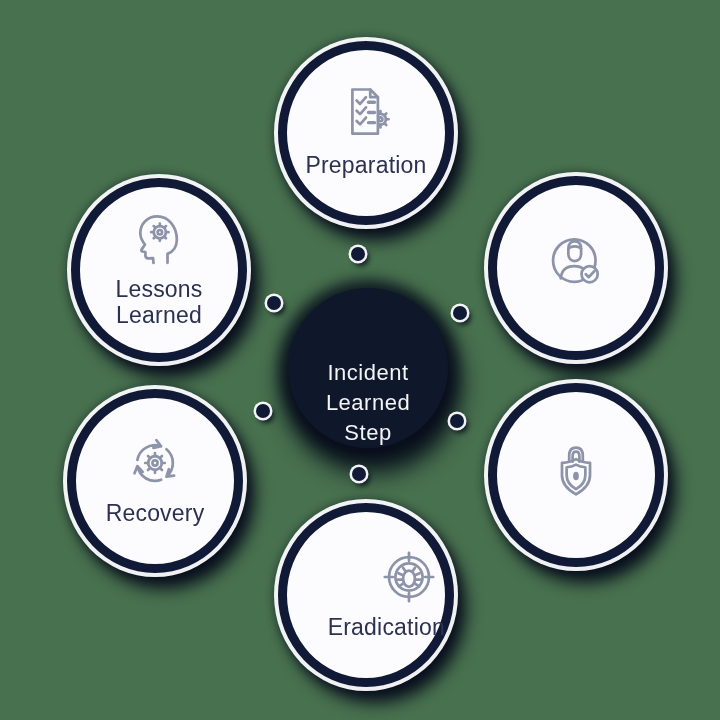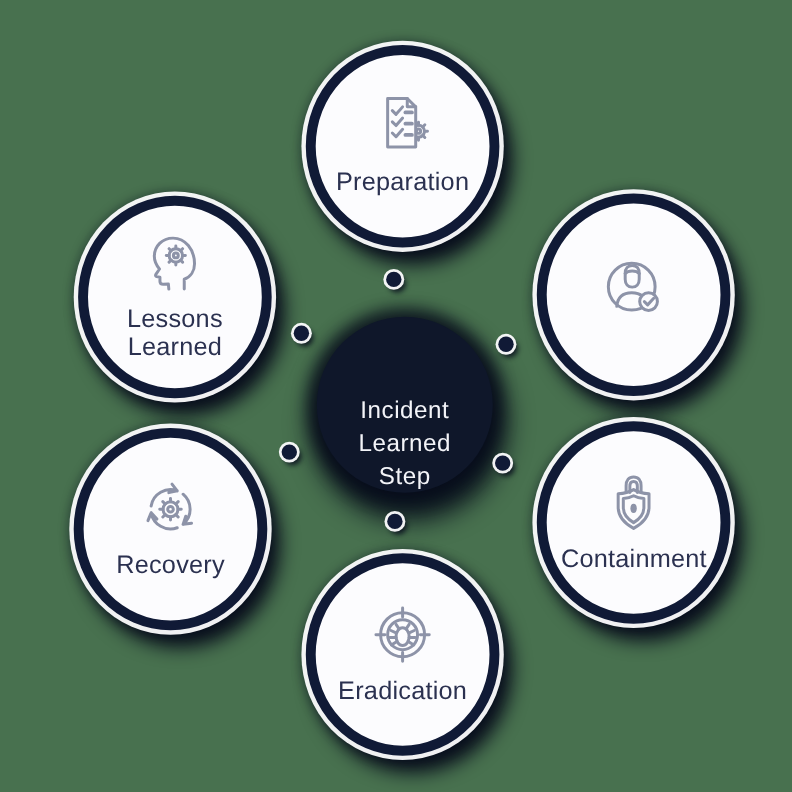--- a/index.html
+++ b/index.html
@@ -101,24 +101,23 @@
   <div class="node" style="left:488px;top:383px;">
     <span class="icon">
       <svg viewBox="0 0 80 80">
         <path d="M32,29 V22 C32,16 35,12.5 40,12.5 C45,12.5 48,16 48,22 V29"></path>
         <path d="M36,29 V22.5 C36,19 37.5,17.2 40,17.2 C42.5,17.2 44,19 44,22.5 V29"></path>
         <path d="M40,26 C45,29 51,30.2 56.5,30.4 V45 C56.5,56 49,62.5 40,67.5 C31,62.5 23.5,56 23.5,45 V30.4 C29,30.2 35,29 40,26 Z"></path>
         <path d="M40,32.5 C44,34.7 47.8,35.4 51,35.6 V45 C51,52.8 46,57.8 40,61.3 C34,57.8 29,52.8 29,45 V35.6 C32.2,35.4 36,34.7 40,32.5 Z"></path>
         <ellipse class="fillgray" cx="40" cy="46" rx="3.4" ry="5"></ellipse>
       </svg>
     </span>
-    <span class="label">Containment</span>
   </div>
 
-  <div class="node" style="left:278px;top:503px;">
+  <div class="node" style="left:278px;top:503px;align-items:flex-end;">
     <span class="icon">
       <svg viewBox="0 0 80 80">
         <circle cx="40" cy="40" r="23.5"></circle>
         <circle cx="40" cy="40" r="16"></circle>
         <path d="M40,11.5 V21 M40,59 V68.5 M11.5,40 H21 M59,40 H68.5"></path>
         <ellipse cx="40" cy="42" rx="7" ry="9.5"></ellipse>
         <path d="M36,33.5 L33,29 M44,33.5 L47,29"></path>
         <path d="M33,38 L27.5,35.5 M33,43 L26.5,43 M33.5,47.5 L28,51"></path>
         <path d="M47,38 L52.5,35.5 M47,43 L53.5,43 M46.5,47.5 L52,51"></path>
       </svg>

